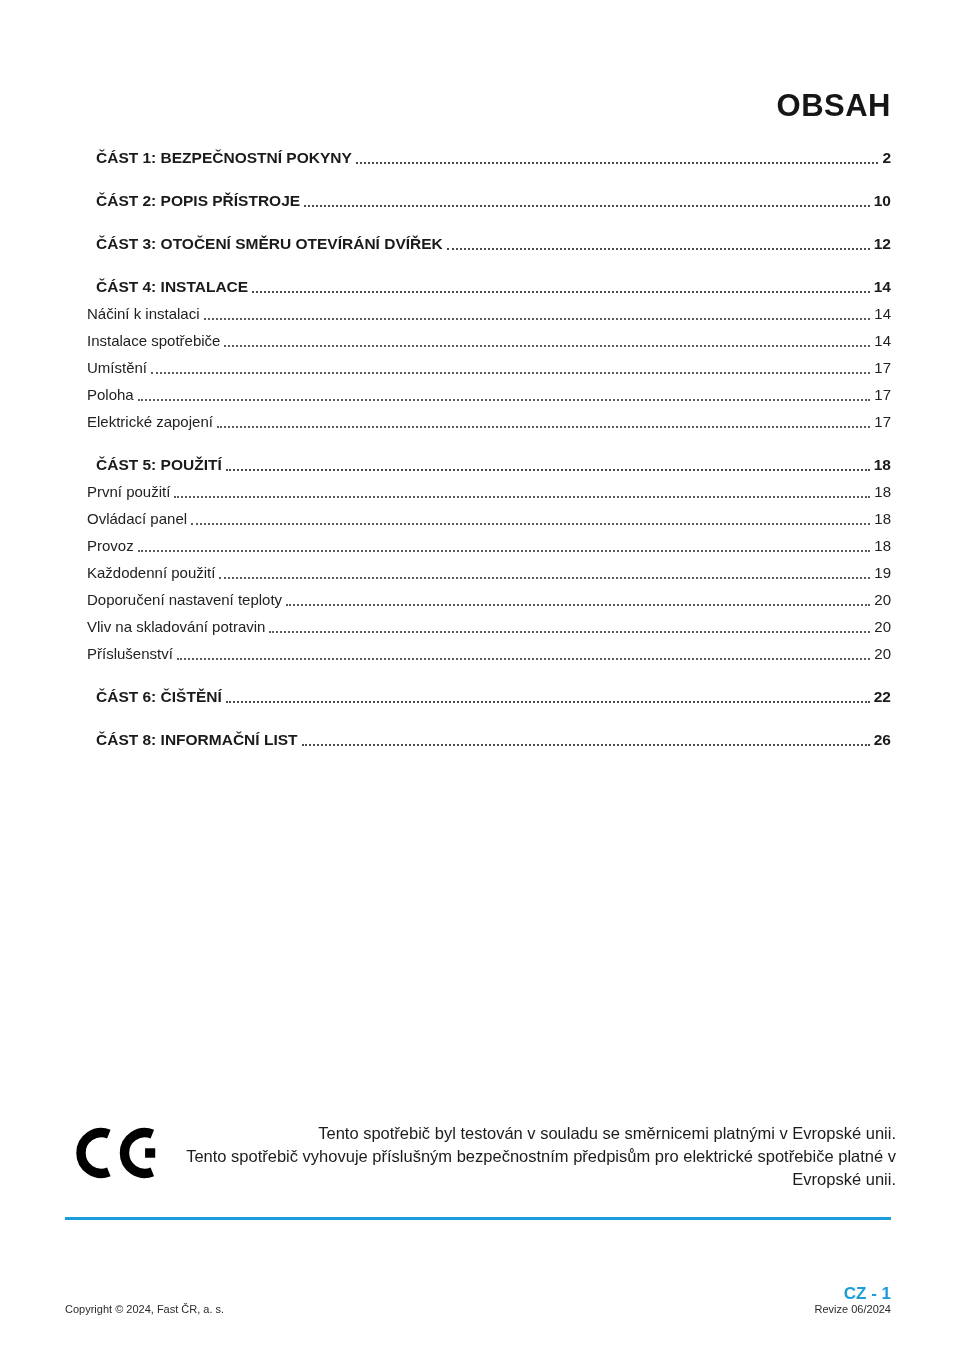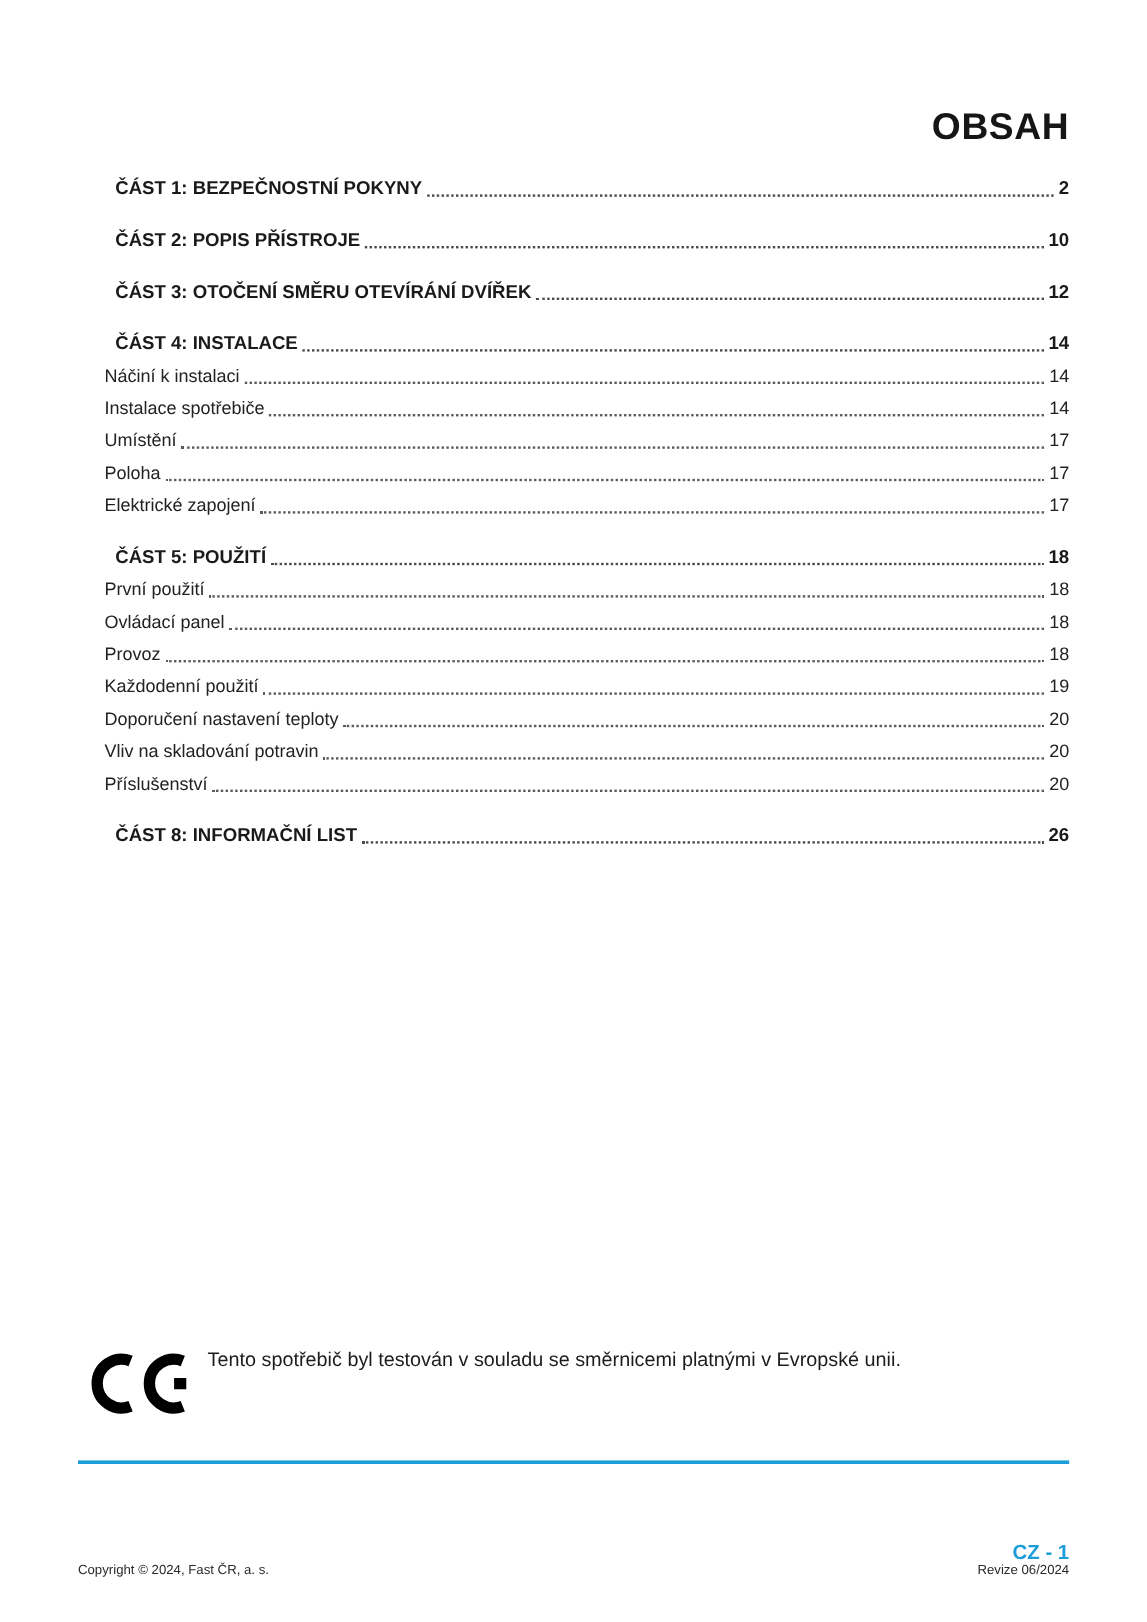--- a/index.html
+++ b/index.html
@@ -174,36 +174,42 @@
         <span class="toc-label">Vliv na skladování potravin</span>
         <span class="leader"></span>
         <span class="toc-page">20</span>
       </div>
       <div class="toc-row l2">
         <span class="toc-label">Příslušenství</span>
         <span class="leader"></span>
         <span class="toc-page">20</span>
       </div>
       <div class="toc-row l1">
+        <span class="toc-label">ČÁST 6: ČIŠTĚNÍ</span>
+        <span class="leader"></span>
+        <span class="toc-page">22</span>
+      </div>
+      <div class="toc-row l1">
         <span class="toc-label">ČÁST 8: INFORMAČNÍ LIST</span>
         <span class="leader"></span>
         <span class="toc-page">26</span>
       </div>
 
     </div>
   </div>
 
   <div class="ce-section">
     <svg class="ce-logo" width="92" height="58" viewBox="0 0 126 80" fill="none" xmlns="http://www.w3.org/2000/svg">
       <path d="M 60 14 A 28 28 0 1 0 60 66" stroke="#000000" stroke-width="13" fill="none"></path>
       <path d="M 120 14 A 28 28 0 1 0 120 66" stroke="#000000" stroke-width="13" fill="none"></path>
       <path d="M 110 40 H 124" stroke="#000000" stroke-width="13" fill="none"></path>
     </svg>
     <div class="ce-text">
       <p>Tento spotřebič byl testován v souladu se směrnicemi platnými v Evropské unii.</p>
+      <p>Tento spotřebič vyhovuje příslušným bezpečnostním předpisům pro elektrické spotřebiče platné v Evropské unii.</p>
     </div>
   </div>
 
   <div class="bottom-rule"></div>
 
   <div class="page-label">CZ - 1</div>
 
   <div class="footer">
     <span>Copyright © 2024, Fast ČR, a. s.</span>
     <span>Revize 06/2024</span>

